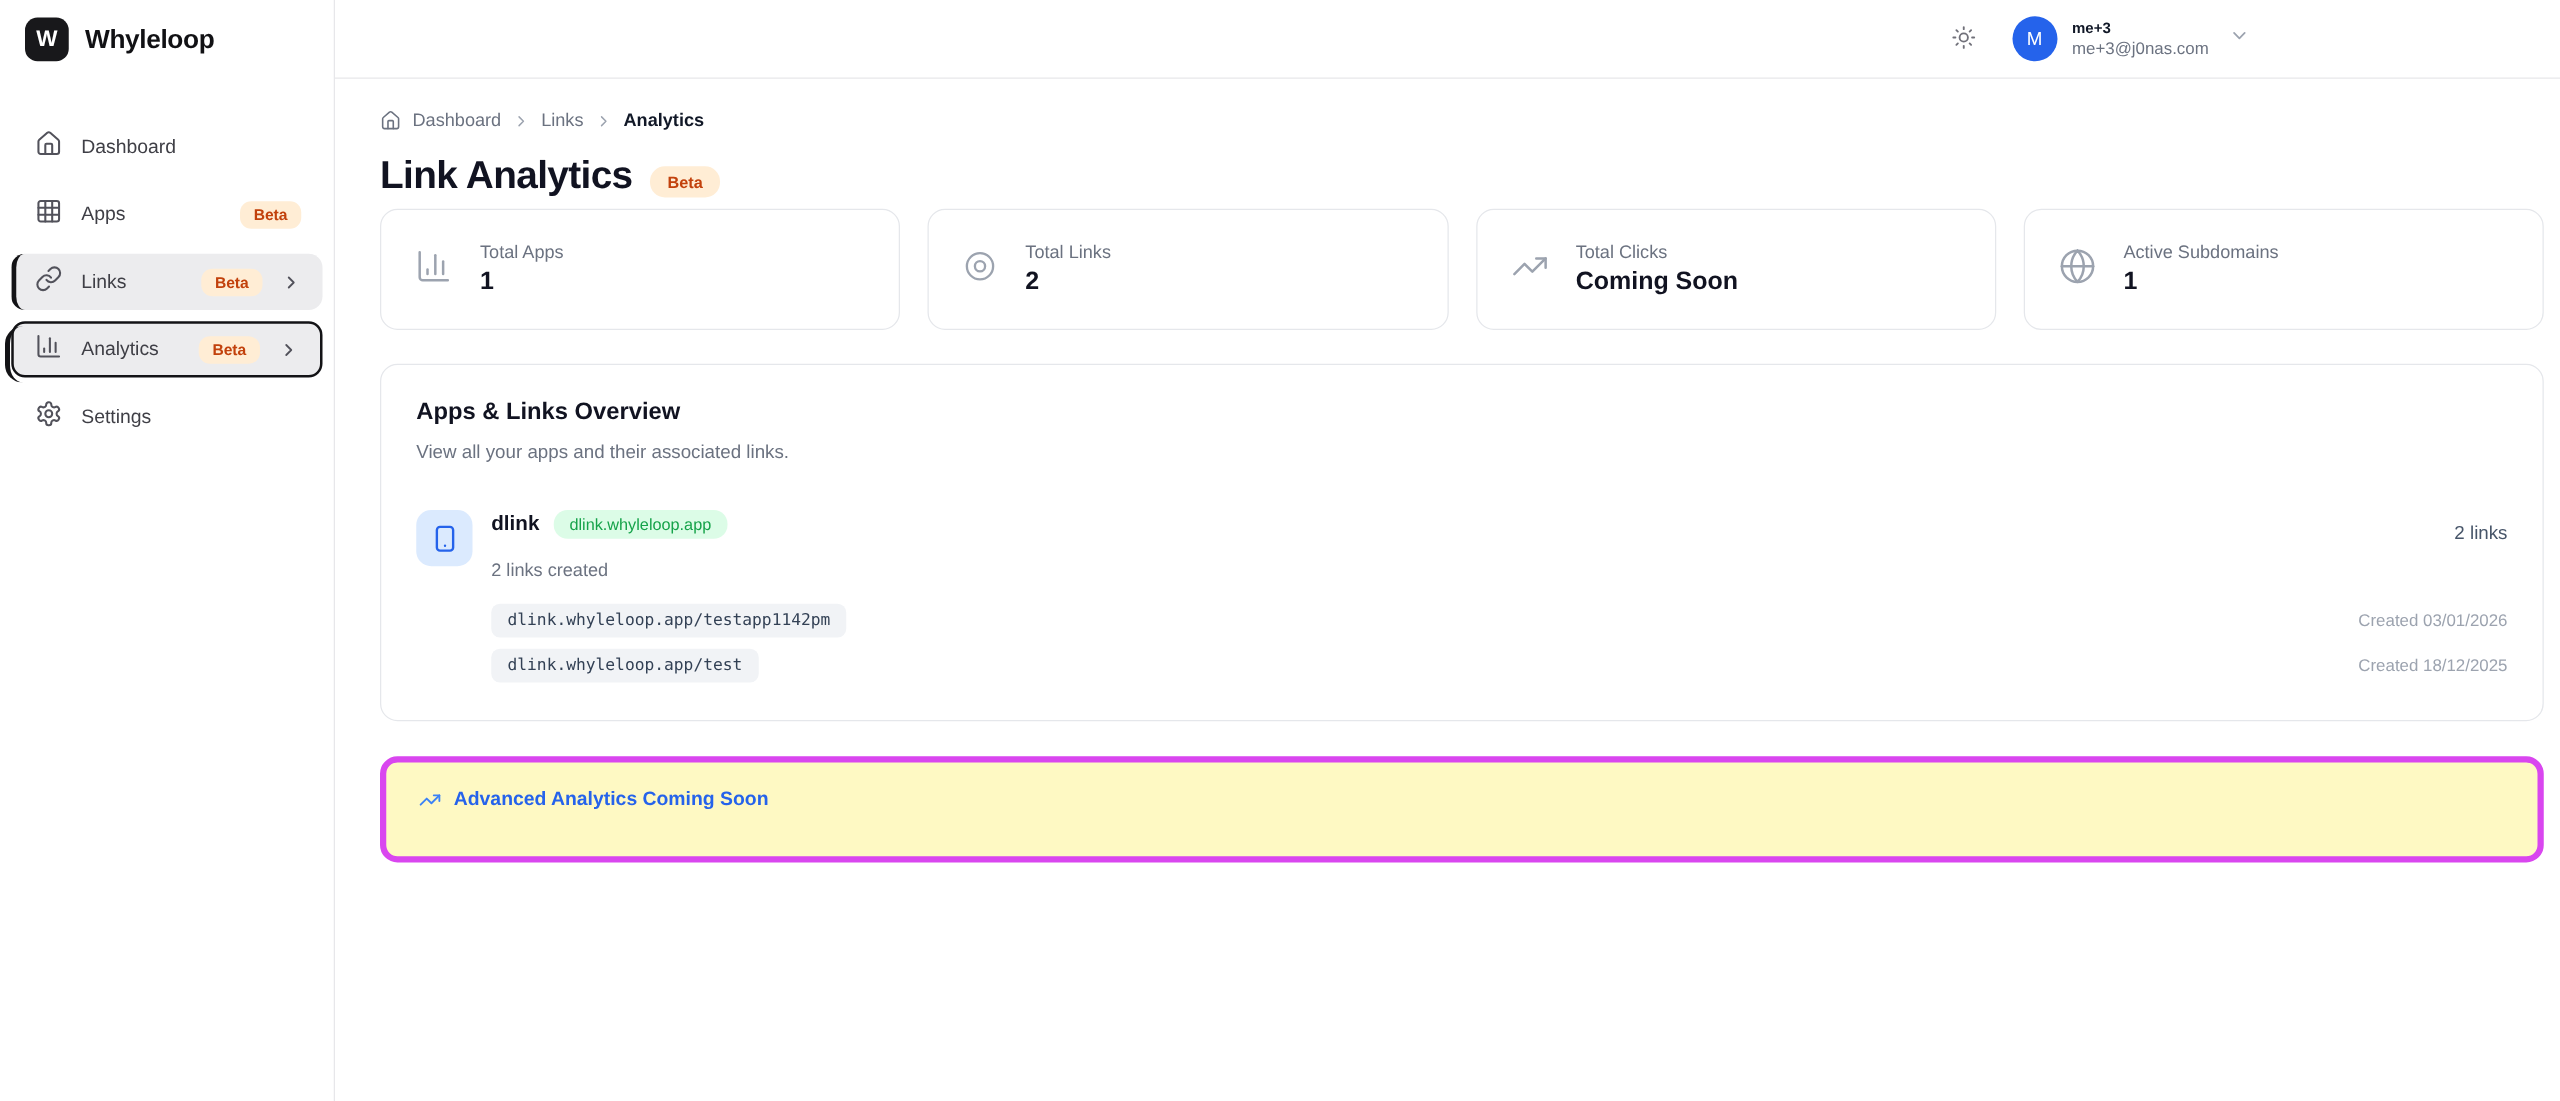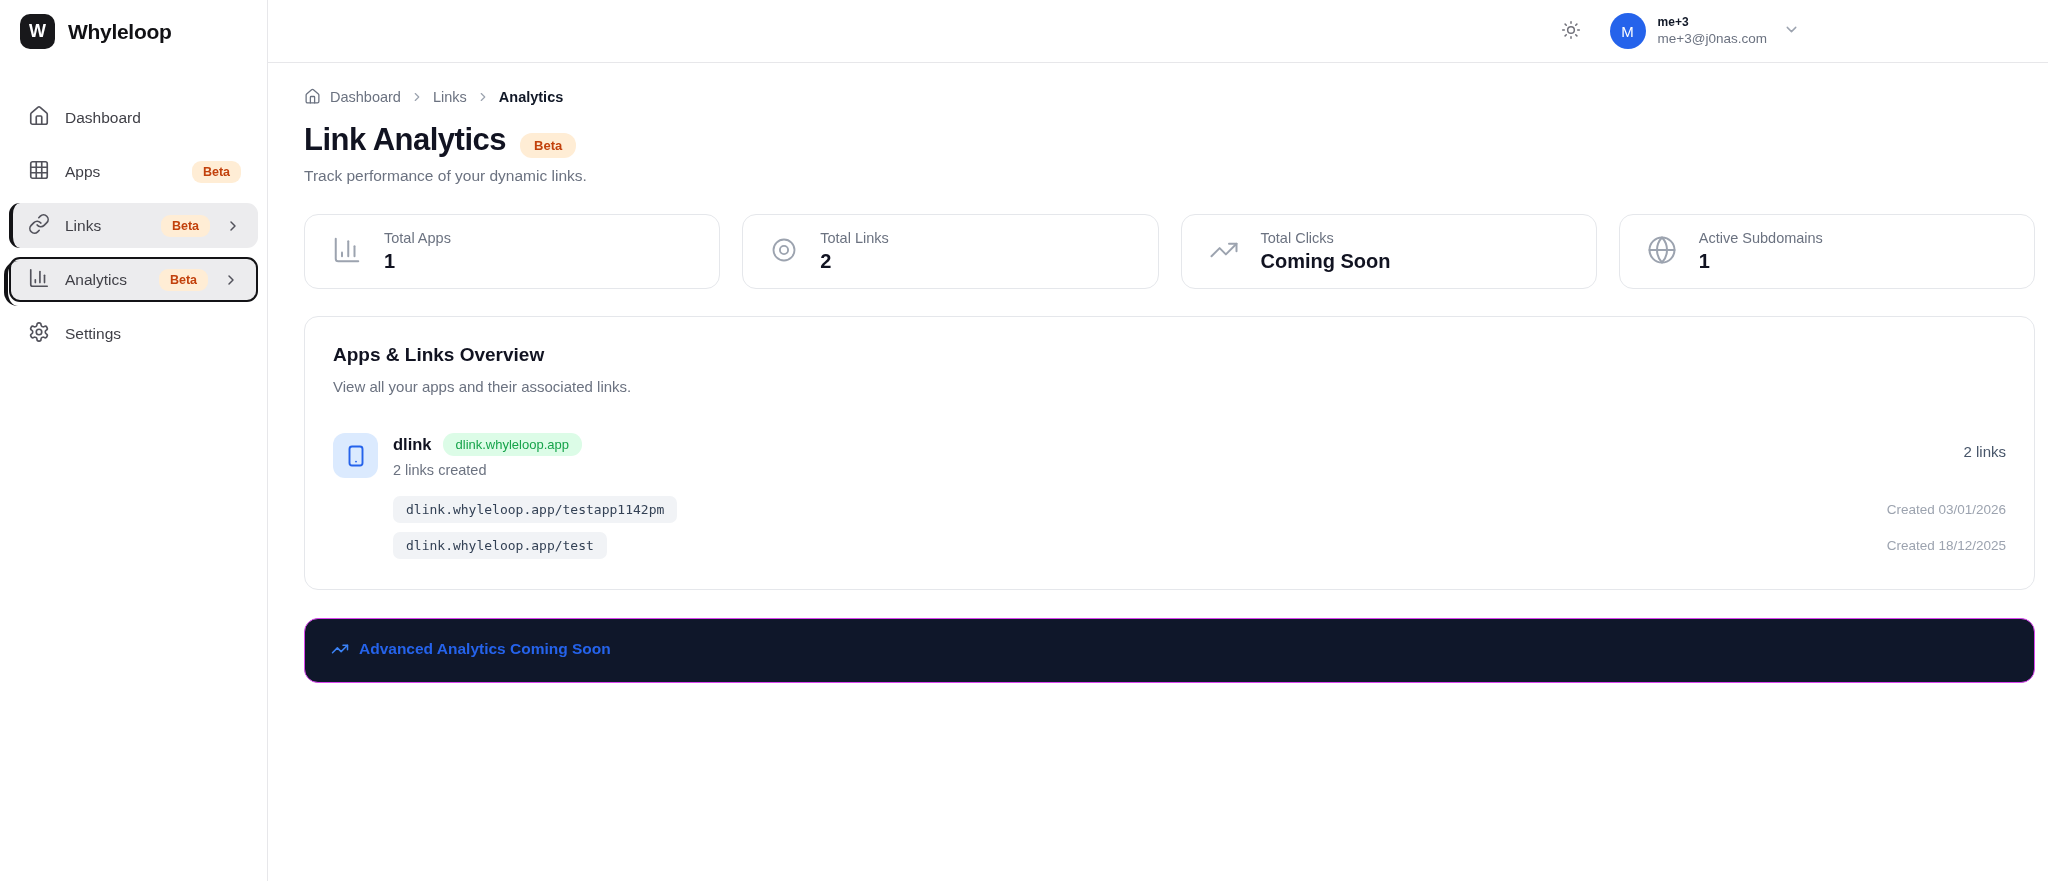--- a/index.html
+++ b/index.html
@@ -36,42 +36,42 @@
   .breadcrumb { display:flex; align-items:center; gap:9px; font-size:14.5px; color:#6b7280; margin-bottom:17px; }
   .breadcrumb .bc-sep { display:flex; align-items:center; }
   .bc-current { color:#111827; font-weight:600; }
   .bc-link { cursor:pointer; }
   .title-row { display:flex; align-items:flex-end; gap:14px; margin-bottom:9px; }
   h1 { font-size:31px; font-weight:700; letter-spacing:-0.5px; color:#111321; }
   .title-beta { background:#ffedd5; color:#c2410c; font-size:13px; font-weight:600; padding:5px 14px; border-radius:12px; }
   .subtitle { font-size:15.5px; color:#6b7280; margin-bottom:29px; }
 
   .stats-row { display:grid; grid-template-columns:repeat(4,1fr); gap:22px; margin-bottom:27px; }
-  .stat-card { background:#fff; border:1px solid #e5e7eb; border-radius:14px; height:75px; display:flex; align-items:center; gap:22px; padding:0 27px; }
+  .stat-card { background:#fff; border:1px solid #e5e7eb; border-radius:14px; height:97px; display:flex; align-items:center; gap:22px; padding:0 27px; }
   .stat-card svg { stroke:#9ca3af; flex-shrink:0; }
   .stat-label { font-size:14.5px; color:#6b7280; margin-bottom:4px; }
   .stat-value { font-size:20px; font-weight:600; color:#111321; }
 
   .overview-card { background:#fff; border:1px solid #e5e7eb; border-radius:14px; padding:27px 28px 30px 28px; margin-bottom:28px; }
   .ov-title { font-size:19px; font-weight:600; color:#111321; margin-bottom:12px; }
   .ov-sub { font-size:15px; color:#6b7280; margin-bottom:38px; }
   .app-row { display:flex; align-items:flex-start; }
   .app-icon-box { width:45px; height:45px; border-radius:12px; background:#dbeafe; display:flex; align-items:center; justify-content:center; margin-right:15px; }
   .app-icon-box svg { stroke:#2563eb; }
-  .app-head { display:flex; align-items:center; gap:11px; margin-bottom:6px; }
+  .app-head { display:flex; align-items:center; gap:11px; margin-bottom:18px; }
   .app-name { font-size:16.5px; font-weight:600; color:#111321; }
   .domain-pill { background:#dcfce7; color:#16a34a; font-size:13px; font-weight:500; padding:4px 13px; border-radius:11px; }
   .app-meta { font-size:14.5px; color:#6b7280; }
   .links-count { margin-left:auto; font-size:15px; color:#475569; padding-top:10px; }
   .links-list { margin-left:60px; margin-top:18px; display:flex; flex-direction:column; gap:9px; }
   .link-row { display:flex; align-items:center; justify-content:space-between; }
   .link-chip { font-family:"DejaVu Sans Mono", monospace; font-size:13px; color:#334155; background:#f1f3f6; border-radius:7px; padding:6px 13px; }
   .link-date { font-size:13.5px; color:#9ca3af; }
 
-  .banner { background:#0f172a; border:1px solid #d946ef; border-radius:14px; padding:21px 26px 12px 26px; }
+  .banner { background:#fef9c3; border:5px solid #d946ef; border-radius:14px; padding:21px 26px 24px 26px; }
   .banner-head { display:flex; align-items:center; gap:10px; margin-bottom:12px; }
   .banner-head svg { stroke:#3b82f6; }
   .banner-title { font-size:15.5px; font-weight:600; color:#2563eb; }
   .banner-body { font-size:15px; color:#3b82f6; margin-left:27px; }
 </style>
 </head>
 <body>
 
 <div class="screen">
 
@@ -187,21 +187,20 @@
               <path d="m9 18 6-6-6-6"></path>
             </svg>
           </span>
         <span class="bc-current">Analytics</span>
       </div>
 
       <div class="title-row">
         <h1>Link Analytics</h1>
         <span class="title-beta">Beta</span>
       </div>
-      <div class="subtitle">Track performance of your dynamic links.</div>
 
       <div class="stats-row">
         <div class="stat-card">
           <span><svg width="30" height="30" viewBox="0 0 24 24" fill="none" stroke-width="1.6" stroke-linecap="round" stroke-linejoin="round">
                 <path d="M3 3v16a2 2 0 0 0 2 2h16"></path>
                 <path d="M8 17v-3"></path>
                 <path d="M13 17V5"></path>
                 <path d="M18 17V9"></path>
               </svg></span>
           <div>

